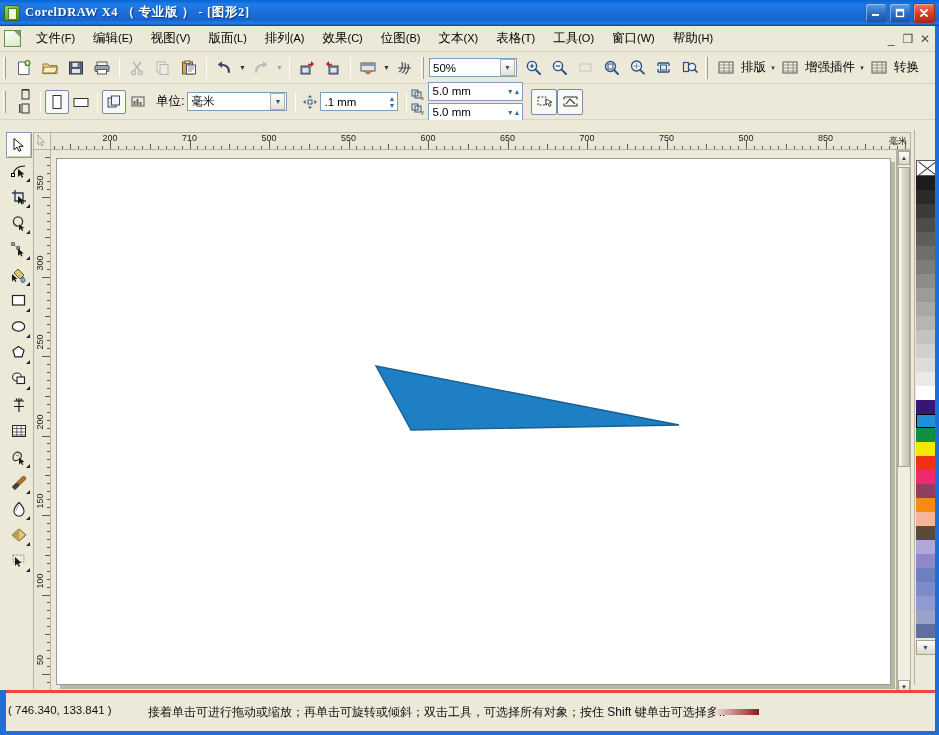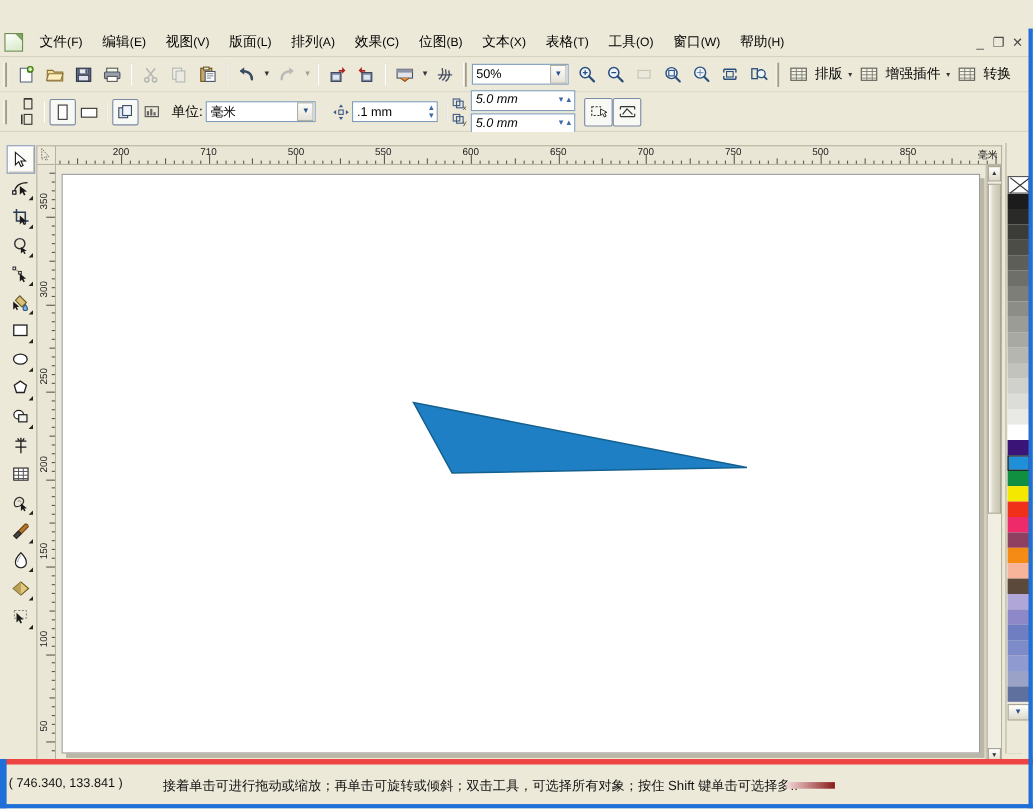--- a/index.html
+++ b/index.html
@@ -205,41 +205,63 @@
 
   
   .dockarrow{
     position:absolute; width:13px;height:16px; background:#ece9d8; border:1px solid #b6b2a0;
     display:flex;align-items:center;justify-content:center;font-size:7px;color:#222;
   }
 
   
   .statusbar {
     position:absolute; left:0; top:690px; width:939px; height:45px; background:#ece9d8;
-    border-top:5px solid #ef4444;
+    border-top:3px solid #ef4444;
   }
   .status-coords {
     position:absolute; left:8px; top:11px; font-size:11.5px; color:#111; white-space:nowrap;
   }
   .status-hint {
     position:absolute; left:148px; top:11px; font-size:12px; color:#111; white-space:nowrap;
   }
   .status-swatch{
     position:absolute; right:180px; top:16px; width:44px; height:6px;
     background:linear-gradient(to right,#f3d9d9,#8a1a1a);
   }
   .bluebar-l{ position:absolute; left:0; top:690px; width:6px; height:45px; background:#1f6fd8;}
   .bluebar-b{ position:absolute; left:0; bottom:0; width:939px; height:4px; background:#1f6fd8;}
   .bluebar-r{ position:absolute; right:0; top:26px; width:4px; height:709px; background:#1f6fd8;}
 </style>
 </head>
 <body>
 
 <div id="app">
 
+  <div class="titlebar">
+    <div class="title-ico"></div>
+    <div class="title-text">CorelDRAW  X4  （ 专业版 ）  -  [图形2]</div>
+    <div class="winbtns">
+      <div class="winbtn">
+        <svg class="ic" width="10" height="10" viewBox="0 0 10 10">
+            <rect x="1" y="6" width="7" height="2" fill="#fff"></rect>
+          </svg>
+      </div>
+      <div class="winbtn">
+        <svg class="ic" width="10" height="10" viewBox="0 0 10 10">
+            <rect x="1.5" y="1.5" width="7" height="7" fill="none" stroke="#fff" stroke-width="1.4"></rect>
+            <rect x="1.5" y="1.5" width="7" height="2" fill="#fff"></rect>
+          </svg>
+      </div>
+      <div class="winbtn close">
+        <svg class="ic" width="10" height="10" viewBox="0 0 10 10">
+            <path d="M2,2 L8,8 M8,2 L2,8" stroke="#fff" stroke-width="1.8" stroke-linecap="round"></path>
+          </svg>
+      </div>
+    </div>
+  </div>
 
   <div class="menubar">
     <div class="menu-doc-ico"></div>
     <div class="menu-item"><span>文件</span><span class="mn">(F)</span></div>
     <div class="menu-item"><span>编辑</span><span class="mn">(E)</span></div>
     <div class="menu-item"><span>视图</span><span class="mn">(V)</span></div>
     <div class="menu-item"><span>版面</span><span class="mn">(L)</span></div>
     <div class="menu-item"><span>排列</span><span class="mn">(A)</span></div>
     <div class="menu-item"><span>效果</span><span class="mn">(C)</span></div>
     <div class="menu-item"><span>位图</span><span class="mn">(B)</span></div>
@@ -518,21 +540,21 @@
         <span class="val">.1 mm</span>
         <span class="arrows" style="flex-direction:column;gap:0">
             <span>▲</span>
             <span>▼</span>
           </span>
       </div>
     </div>
 
     <div class="tsep" style="margin-left:8px"></div>
 
-    <div style="display:flex;align-items:center;font-style:italic;">
+    <div style="display:flex;align-items:center;">
       <div class="stack2">
         <svg class="ic" width="14" height="12" viewBox="0 0 14 12">
           <rect x="1" y="1" width="6" height="6" fill="none" stroke="#3d5a86"></rect>
           <rect x="4" y="3" width="6" height="6" fill="none" stroke="#3d5a86"></rect>
           <text x="10" y="11" font-size="6" fill="#333" font-family="Liberation Sans, sans-serif">x</text>
         </svg>
         <svg class="ic" width="14" height="12" viewBox="0 0 14 12">
           <rect x="1" y="1" width="6" height="6" fill="none" stroke="#3d5a86"></rect>
           <rect x="4" y="3" width="6" height="6" fill="none" stroke="#3d5a86"></rect>
           <text x="10" y="11" font-size="6" fill="#333" font-family="Liberation Sans, sans-serif">y</text>

